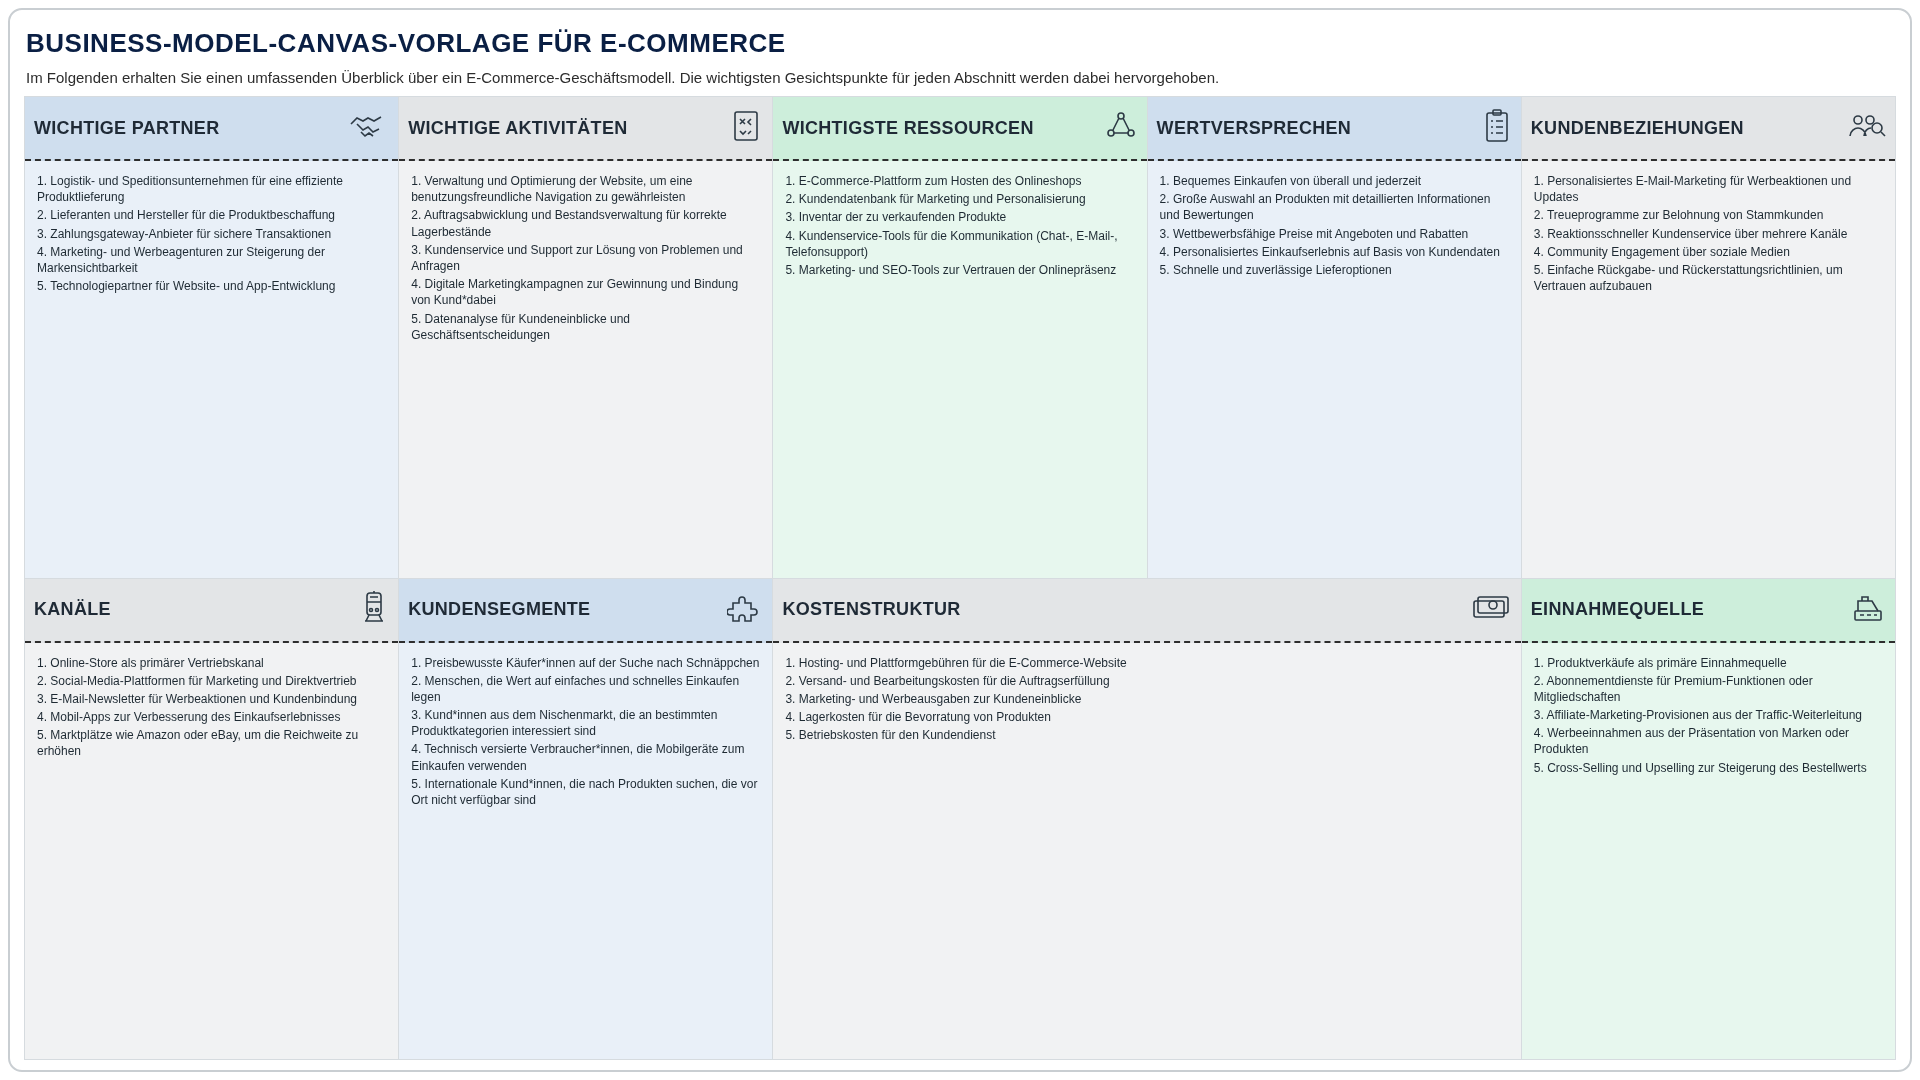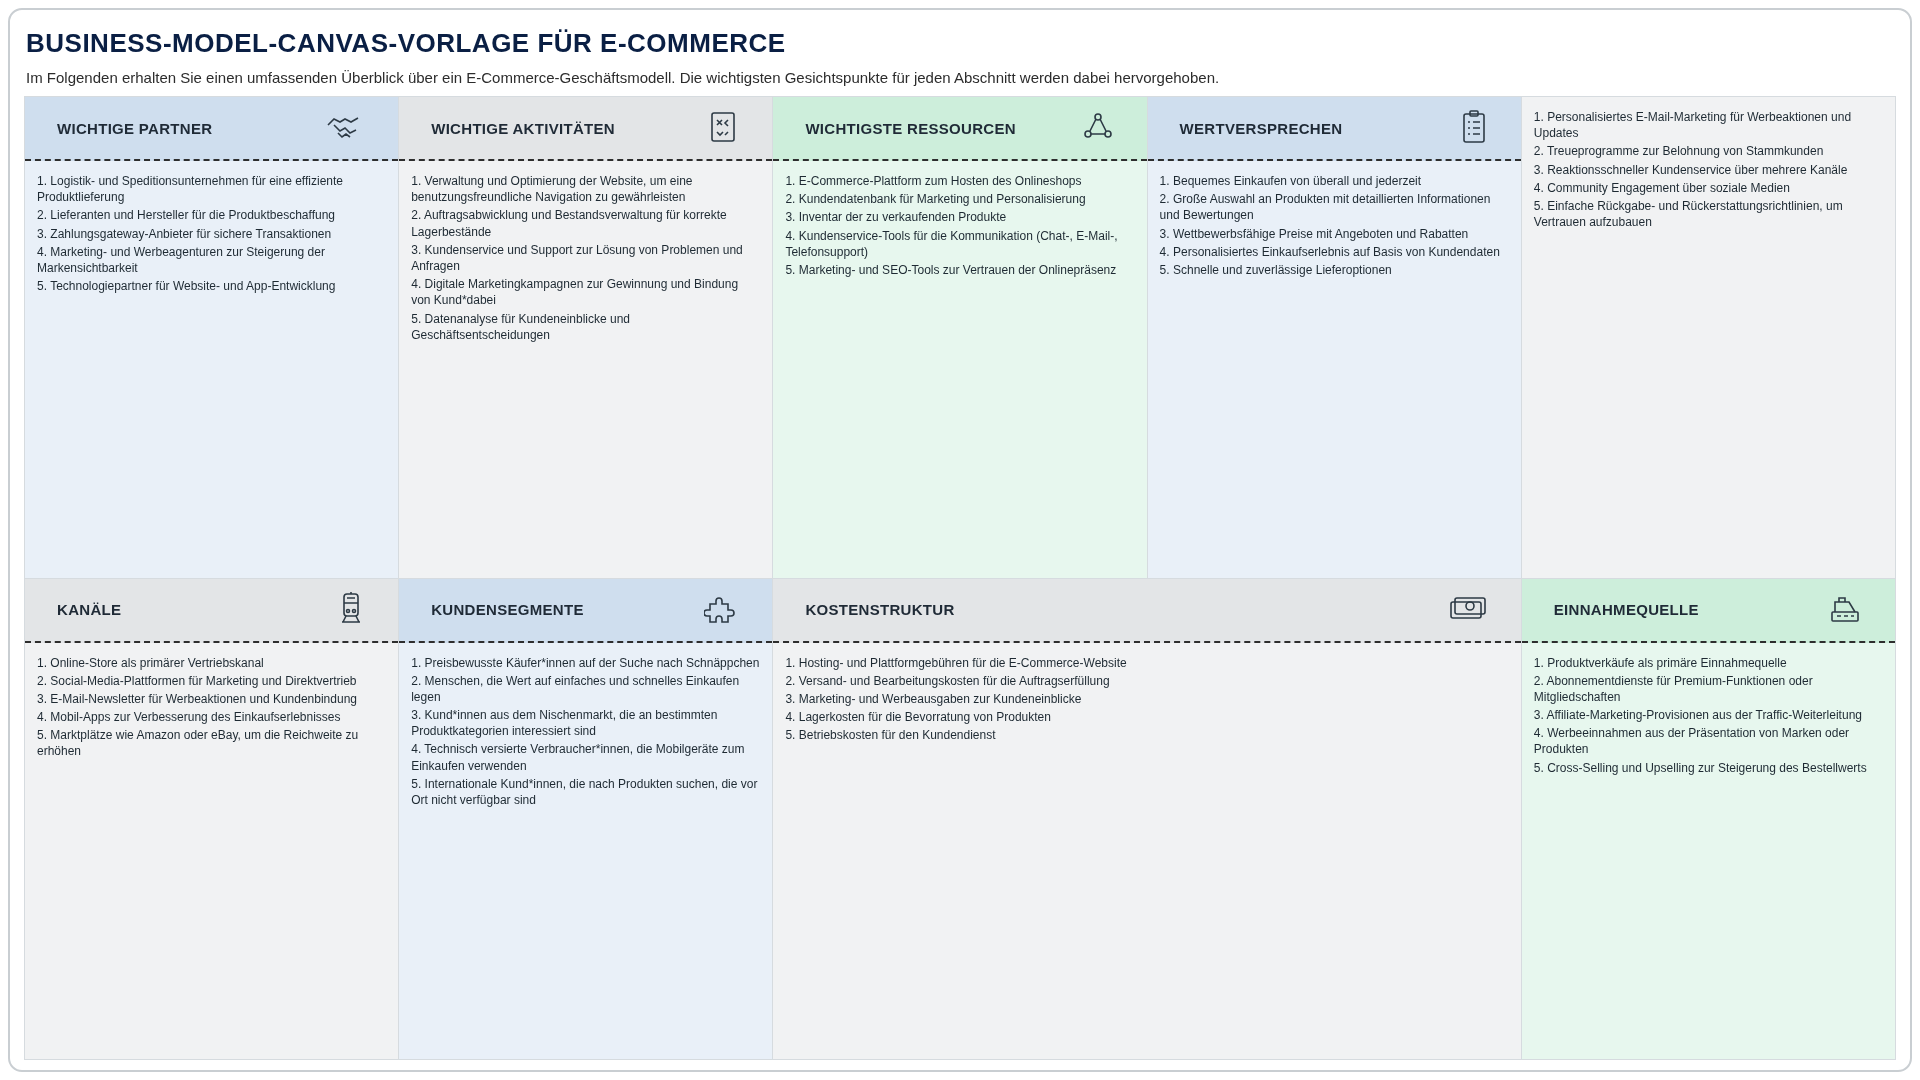--- a/index.html
+++ b/index.html
@@ -41,25 +41,25 @@
   }
   .cell {
     display: flex;
     flex-direction: column;
     min-width: 0;
   }
   .header {
     display: flex;
     align-items: center;
     justify-content: space-between;
-    padding: 0 32px;
+    padding: 0 9px;
     height: 64px;
     border-bottom: 2px dashed #2d2d2d;
     font-weight: 700;
-    font-size: 15px;
+    font-size: 18px;
     letter-spacing: .3px;
     color: #1f2a36;
   }
   .header svg { stroke: #2d3a45; fill: none; stroke-width: 1.6; }
   .body {
     flex: 1;
     padding: 12px 12px 8px 12px;
     font-size: 12px;
     line-height: 1.35;
     color: #1e2a33;
@@ -166,20 +166,32 @@
             <li>Bequemes Einkaufen von überall und jederzeit</li>
             <li>Große Auswahl an Produkten mit detaillierten Informationen und Bewertungen</li>
             <li>Wettbewerbsfähige Preise mit Angeboten und Rabatten</li>
             <li>Personalisiertes Einkaufserlebnis auf Basis von Kundendaten</li>
             <li>Schnelle und zuverlässige Lieferoptionen</li>
           </ol>
         </div>
     </div>
 
     <div class="cell">
+      <div class="header c-grey-h">
+        <span>KUNDENBEZIEHUNGEN</span>
+        <span>
+          <svg width="40" height="32" viewBox="0 0 40 32">
+              <circle cx="12" cy="10" r="4"></circle>
+              <circle cx="24" cy="10" r="4"></circle>
+              <path d="M4 26c0-5 5-8 8-8s8 3 8 8M18 26c0-5 4-8 7-8"></path>
+              <circle cx="31" cy="18" r="5"></circle>
+              <path d="M35 22l4 4"></path>
+            </svg>
+        </span>
+      </div>
       <div class="body c-grey-b">
           <ol>
             <li>Personalisiertes E-Mail-Marketing für Werbeaktionen und Updates</li>
             <li>Treueprogramme zur Belohnung von Stammkunden</li>
             <li>Reaktionsschneller Kundenservice über mehrere Kanäle</li>
             <li>Community Engagement über soziale Medien</li>
             <li>Einfache Rückgabe- und Rückerstattungsrichtlinien, um Vertrauen aufzubauen</li>
           </ol>
         </div>
     </div>

